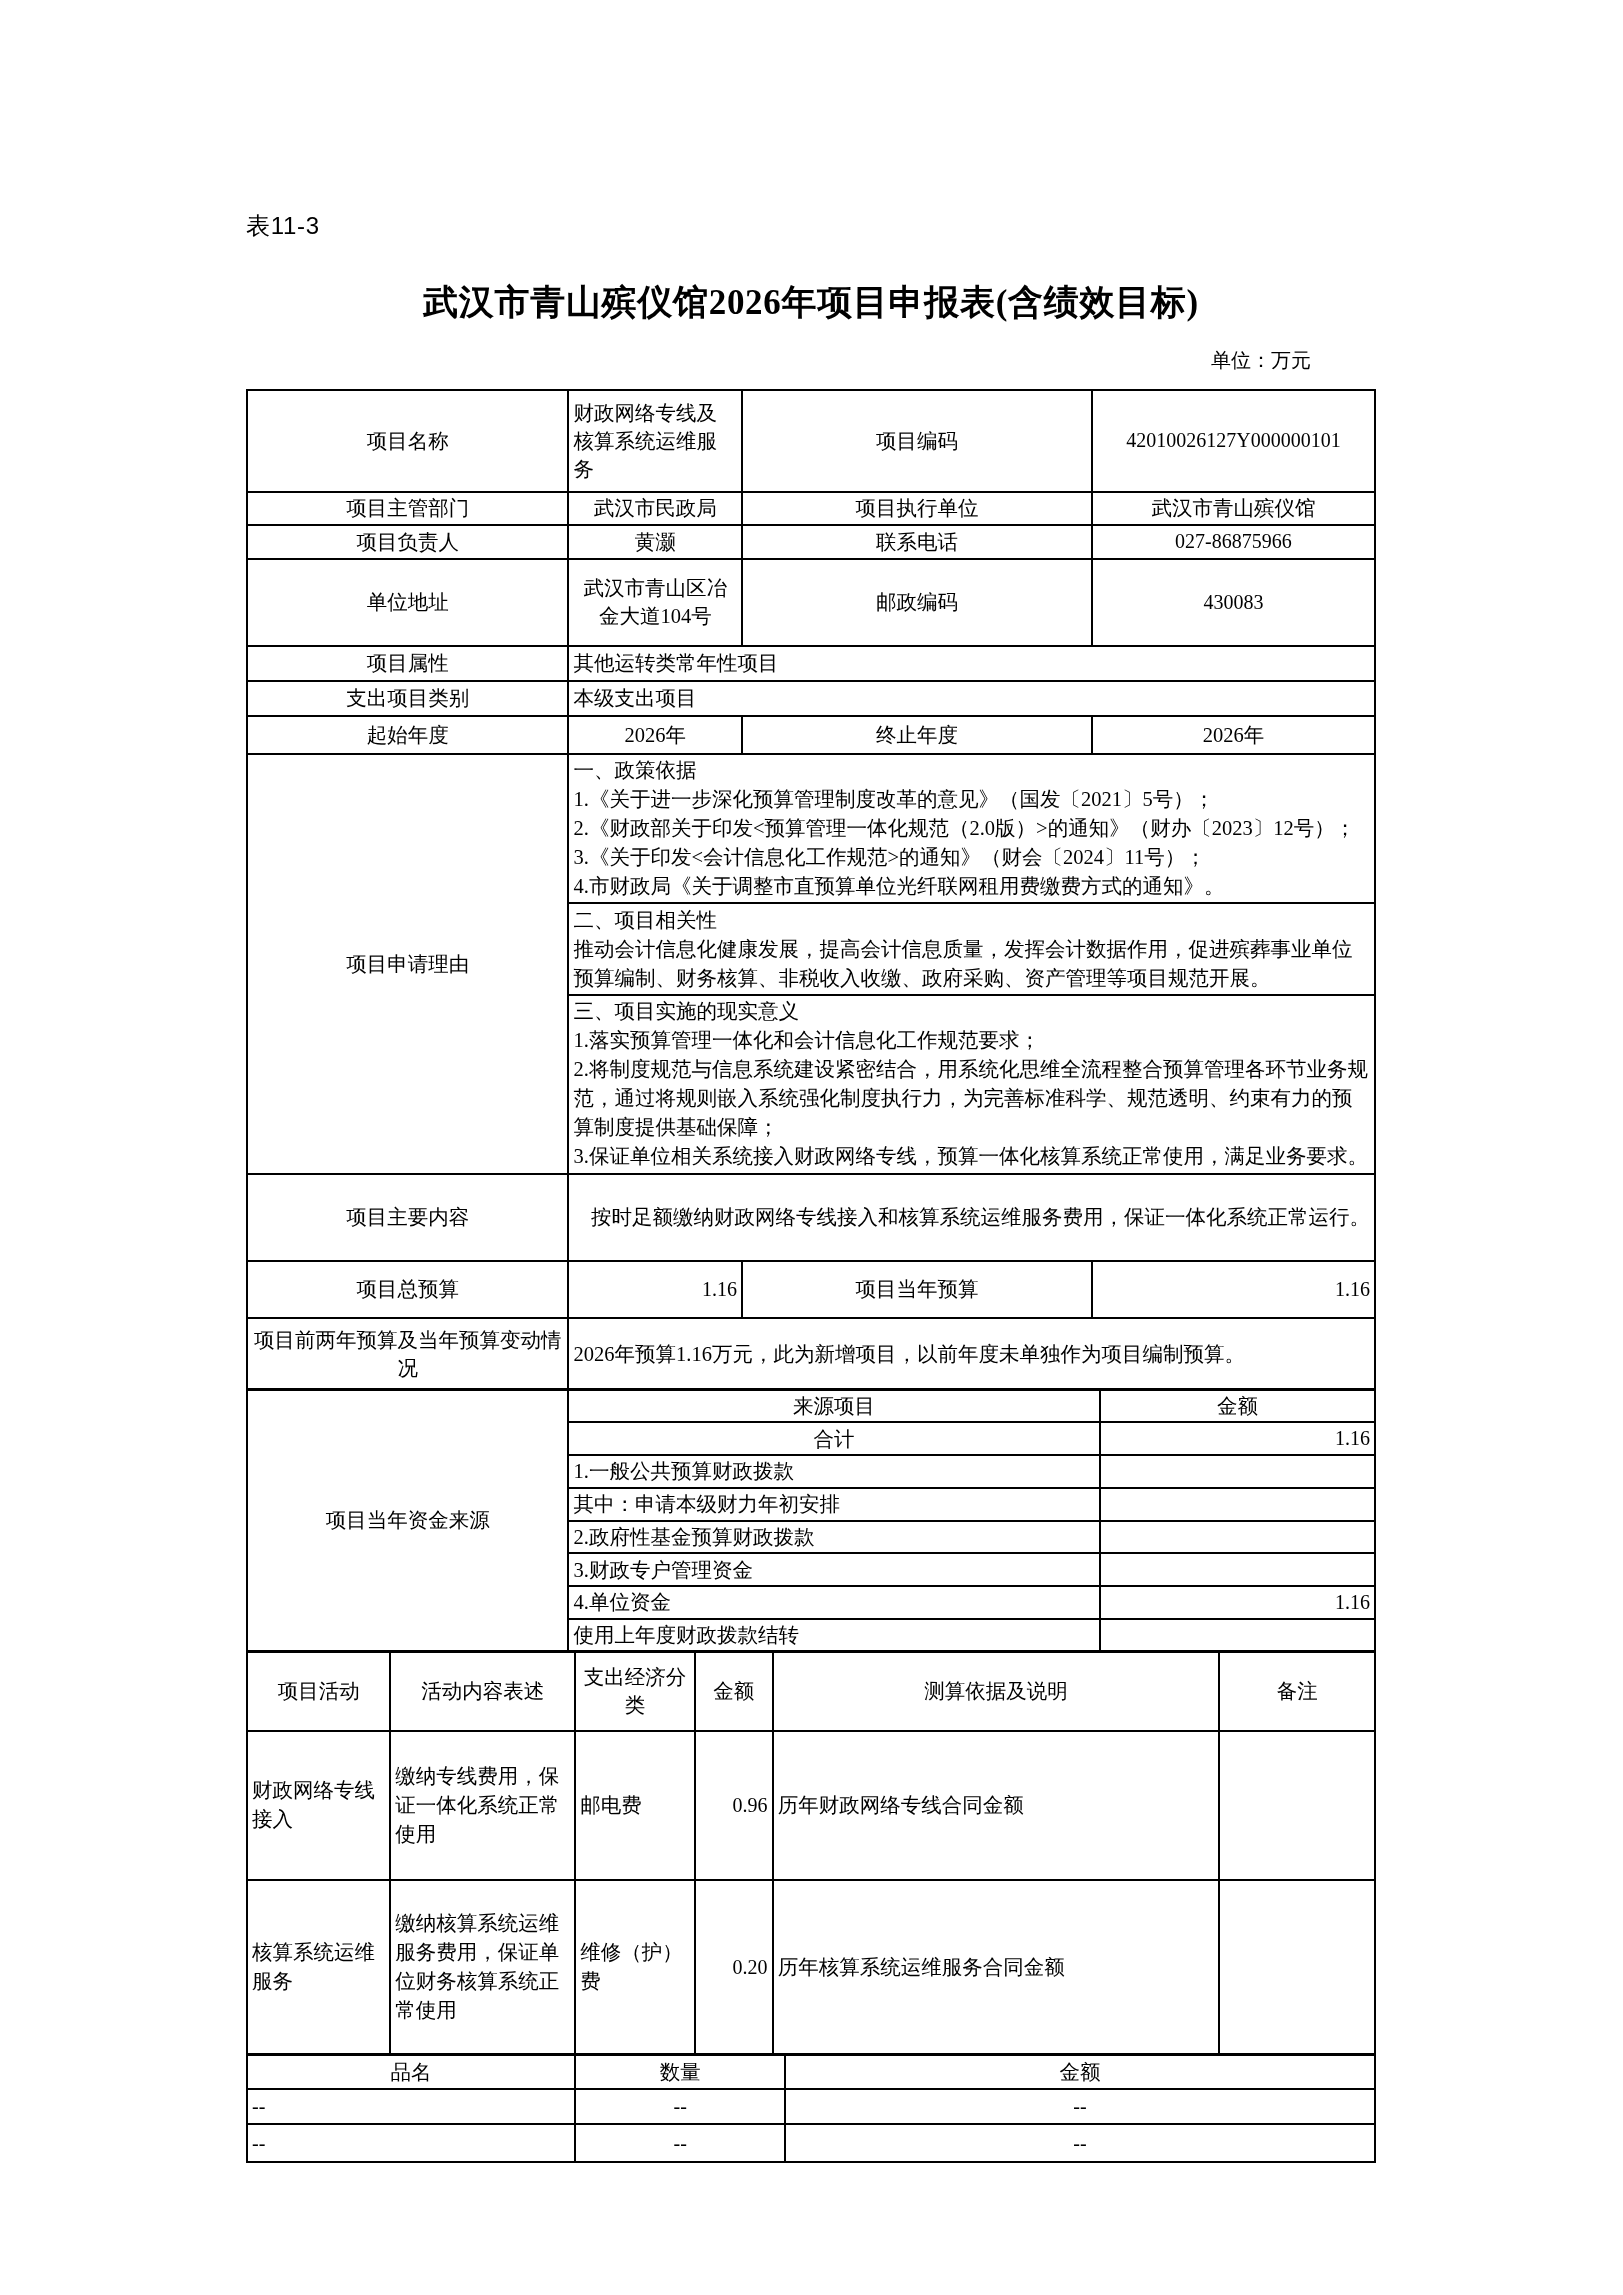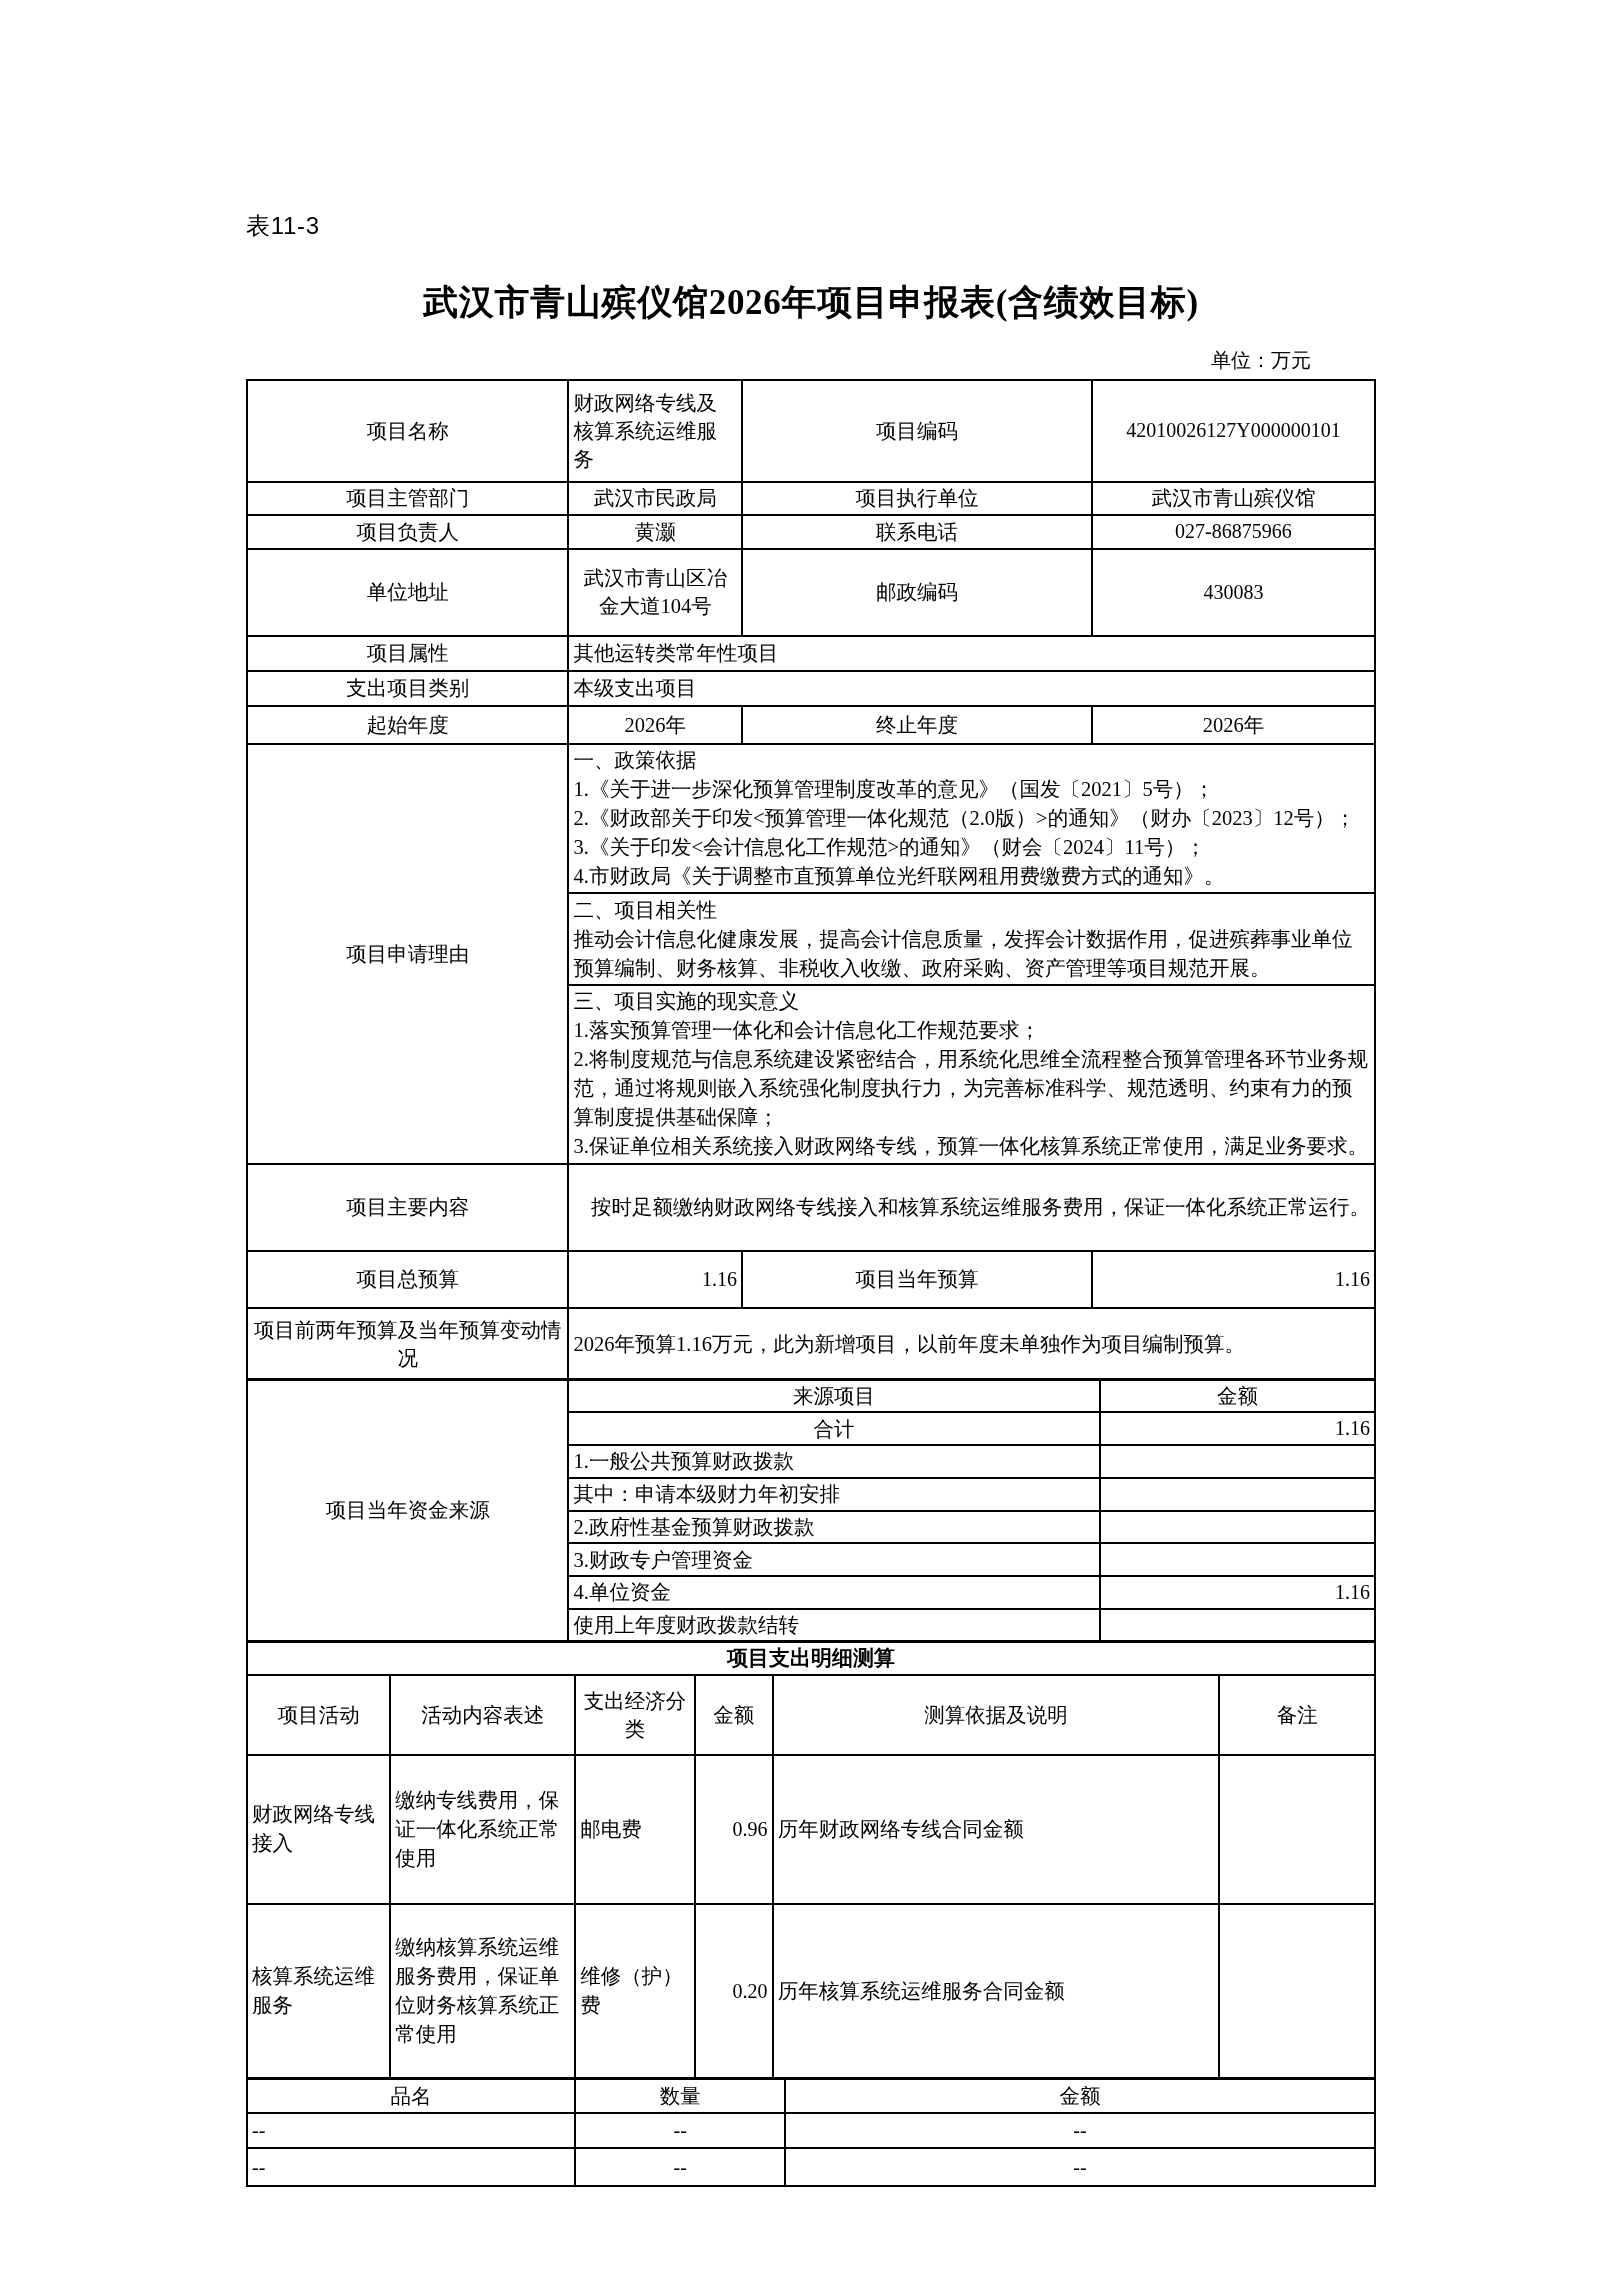--- a/index.html
+++ b/index.html
@@ -25,21 +25,21 @@
   .doc-title{
     margin-top:37px;
     text-align:center;
     font-size:35px;
     font-weight:bold;
     letter-spacing:0.7px;
     white-space:nowrap;
   }
   .unit-note{
     margin-top:20.5px;
-    margin-bottom:5px;
+    margin-bottom:15px;
     text-align:right;
     padding-right:65px;
     font-size:20px;
   }
   table.grid{
     width:100%;
     border-collapse:collapse;
     table-layout:fixed;
     font-size:20.5px;
   }
@@ -201,23 +201,20 @@
     <table class="grid">
       <colgroup>
         <col style="width:12.7%">
           <col style="width:16.4%">
           <col style="width:10.6%">
         <col style="width:6.9%">
           <col style="width:39.6%">
           <col style="width:13.8%">
       </colgroup>
       <tbody>
-          <tr style="height:34px">
-        <td class="sec-title" colspan="6">项目支出明细测算</td>
-      </tr>
       <tr style="height:80px">
         <td class="lab">项目活动</td>
         <td class="lab">活动内容表述</td>
         <td class="lab">支出经济分类</td>
         <td class="lab">金额</td>
         <td class="lab">测算依据及说明</td>
         <td class="lab">备注</td>
       </tr>
       <tr style="height:149px">
         <td class="l" style="line-height:29px;">财政网络专线接入</td>

